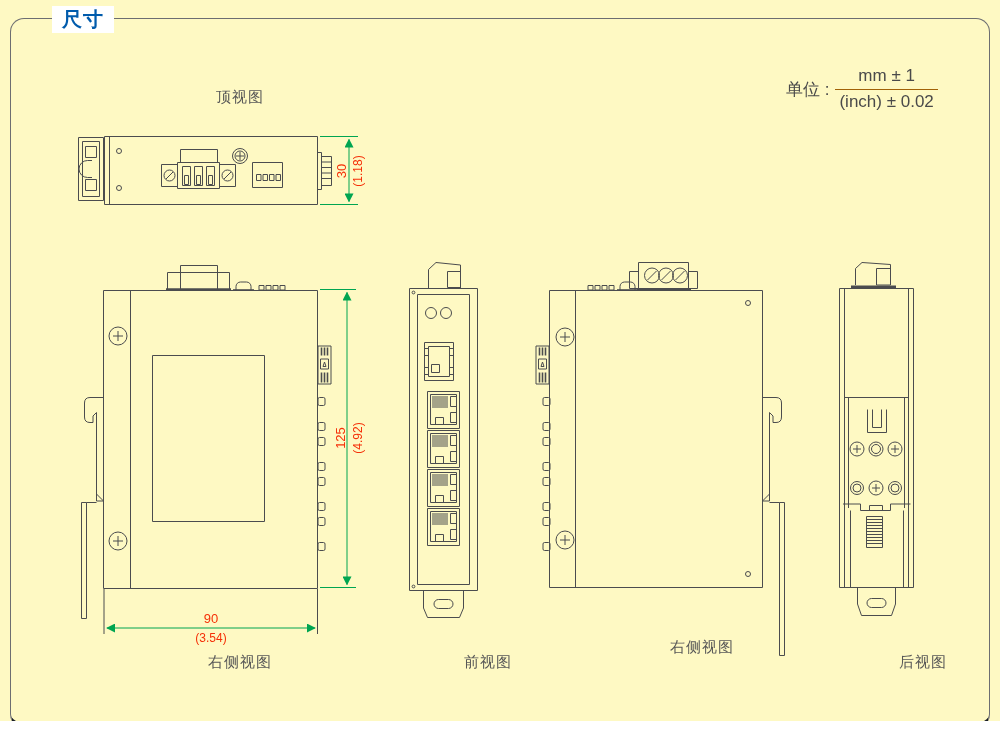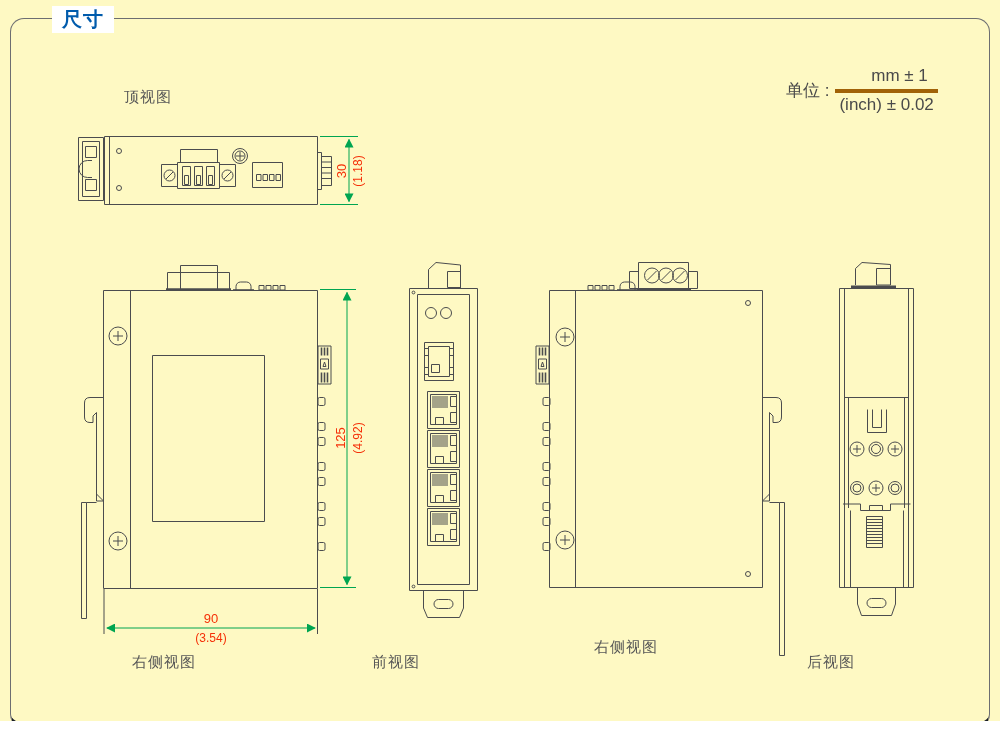--- a/index.html
+++ b/index.html
@@ -6,23 +6,23 @@
   body{font-family:"Liberation Sans","DejaVu Sans",sans-serif;}
   .stage{position:relative;width:1000px;height:721px;background:#fef9c3;overflow:hidden;}
   .frame{position:absolute;left:10px;top:18px;width:978px;height:704px;
          border:1px solid #6d6e71;border-bottom:5px solid #191d26;border-radius:14px;}
   .title{position:absolute;left:52px;top:6px;background:#fff;padding:0 10px;
          font-size:20px;font-weight:bold;color:#005bac;letter-spacing:1px;z-index:3;}
   .unit{position:absolute;left:786px;top:66px;display:flex;align-items:center;
         color:#4a4a4a;font-size:17px;z-index:2;}
   .unit .prefix{margin-right:6px;white-space:nowrap;}
   .unit .frac{text-align:center;}
-  .unit .num{padding:0 10px 3px 10px;border-bottom:4px solid #a16207;text-align:right;}
+  .unit .num{padding:0 10px 3px 10px;border-bottom:1px solid #a16207;}
   .unit .den{padding:2px 4px 0 4px;}
-  .viewlabel{position:absolute;width:140px;text-align:left;color:#575757;
+  .viewlabel{position:absolute;width:140px;text-align:right;color:#575757;
              font-size:15px;letter-spacing:1px;z-index:2;}
   svg{position:absolute;left:0;top:0;z-index:1;}
   svg *{vector-effect:non-scaling-stroke;}
   .ln{stroke:#4b4c4e;fill:none;stroke-width:1;}
   .lnth{stroke:#4b4c4e;fill:none;stroke-width:2.4;}
   .grn{stroke:#00a551;fill:none;stroke-width:1;}
   .dim-num{font-size:13px;fill:#f53008;font-family:"Liberation Sans","DejaVu Sans",sans-serif;}
   .dim-sub{font-size:12px;fill:#f53008;font-family:"Liberation Sans","DejaVu Sans",sans-serif;}
 </style>
 </head>

